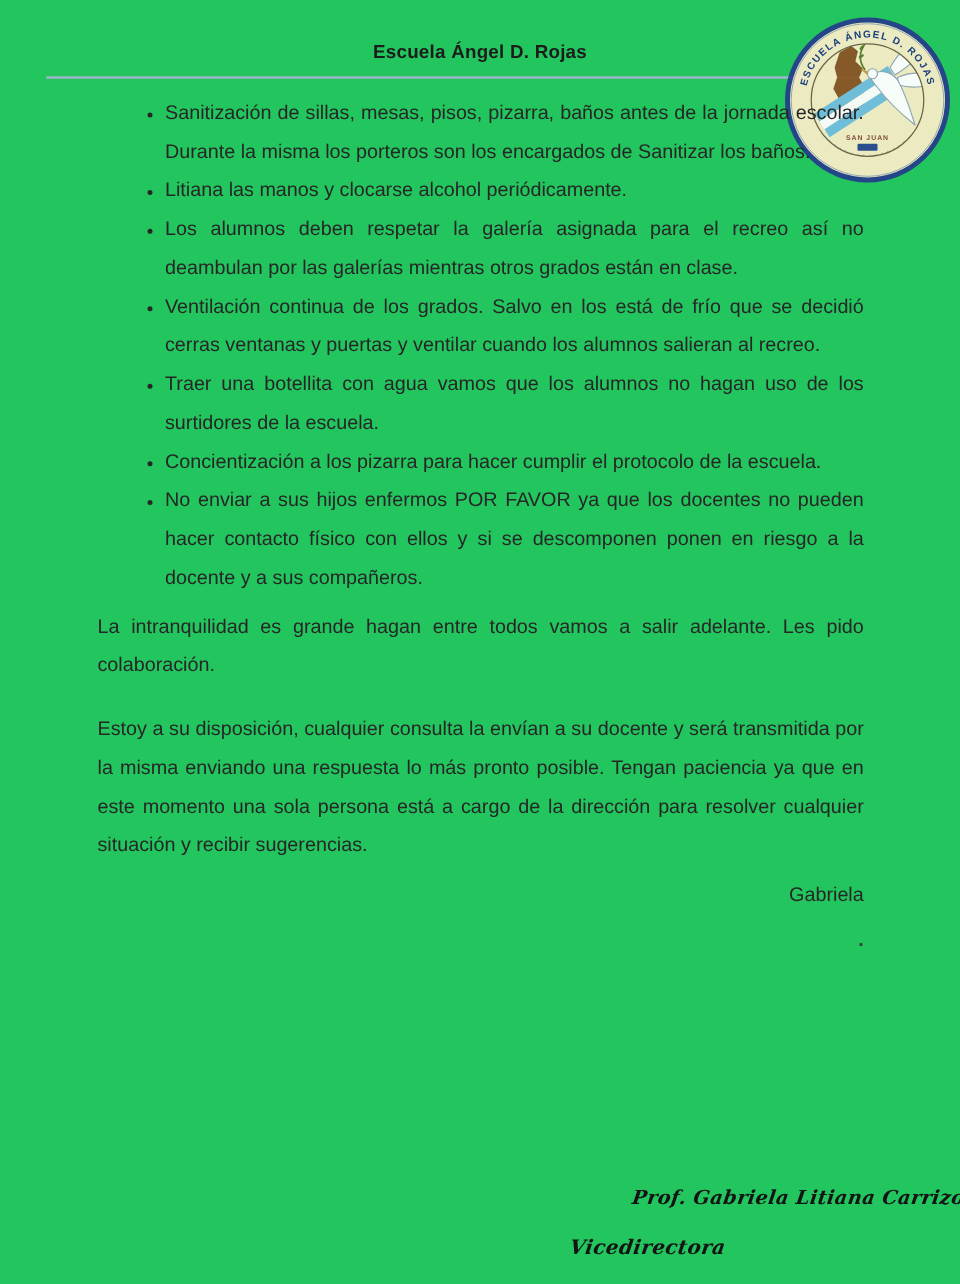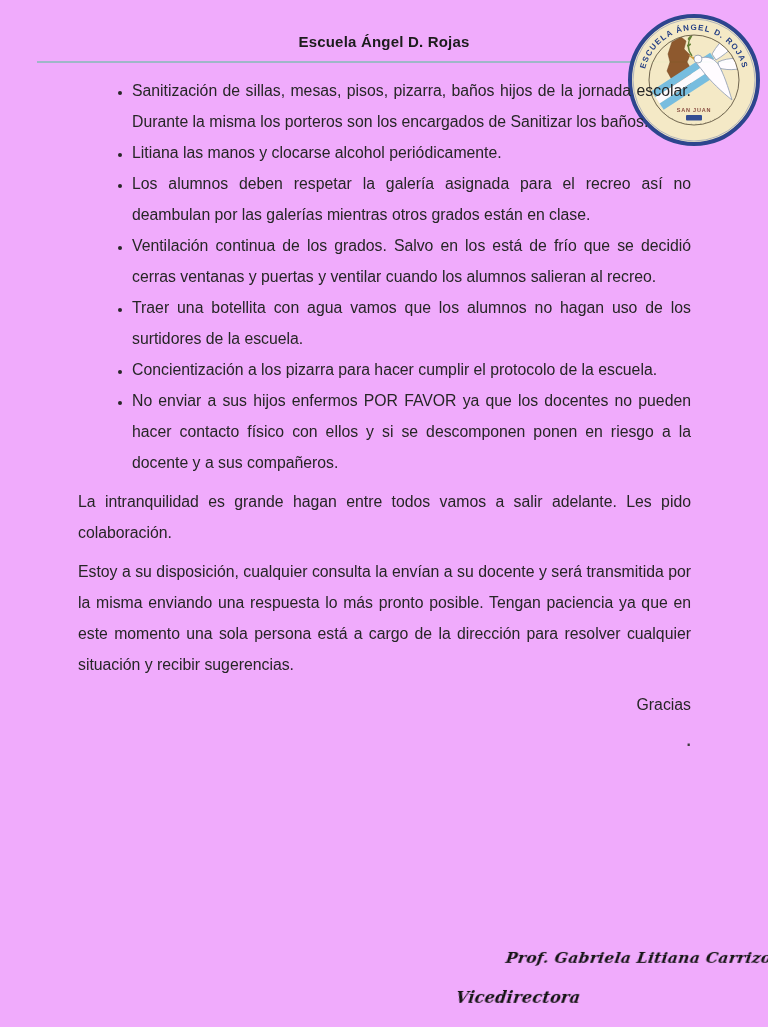--- a/index.html
+++ b/index.html
@@ -1,20 +1,20 @@
 <!DOCTYPE html>
 <html><head>
 <meta charset="utf-8">
 <style>
   html, body { margin: 0; padding: 0; background: #ffffff; }
   .page {
     position: relative;
     width: 768px;
     height: 1027px;
-    background: #f0abfc;
+    background: #22c55e;
     overflow: hidden;
     font-family: "Liberation Sans", sans-serif;
     color: #262626;
   }
   .scan { filter: blur(0.3px); }
 
   
   .title {
     padding-top: 33px;
     text-align: center;
@@ -53,21 +53,21 @@
     z-index: 3;
     margin: 24px 77px 0 78px;
     font-size: 15.8px;
     line-height: 31px;
     text-align: justify;
   }
   ul.bullets { margin: 0; padding: 0 0 0 54px; list-style: disc outside; }
   ul.bullets li { text-align: justify; }
   ul.bullets li::marker { font-size: 12px; }
   p.body { margin: 8px 0 0 0; }
-  p.body.sp { margin-top: 8px; }
+  p.body.sp { margin-top: 20px; }
   .thanks { margin: 9px 0 0 0; text-align: right; }
   .mark { margin: 13px 0 0 0; text-align: right; line-height: 16px; font-weight: 700; color: #3a3a3a; }
 
   
   .sig {
     position: absolute;
     z-index: 3;
     font-family: "DejaVu Serif", serif;
     font-style: italic;
     font-weight: 700;
@@ -130,33 +130,33 @@
       <text font-family="Liberation Sans, sans-serif" font-size="8" font-weight="700" letter-spacing="1.2" fill="#1c3a80">
         <textPath href="#arcTop" startOffset="50%" text-anchor="middle">ESCUELA ÁNGEL D. ROJAS</textPath>
       </text>
       <text font-family="Liberation Sans, sans-serif" font-size="5" letter-spacing="1" fill="#5c6650">
         <textPath href="#arcBot" startOffset="50%" text-anchor="middle">· · · · · · · · · · · · · · · · · ·</textPath>
       </text>
     </svg>
 
     <div class="content">
       <ul class="bullets">
-        <li>Sanitización de sillas, mesas, pisos, pizarra, baños hijos de la jornada escolar. Durante la misma los porteros son los encargados de Sanitizar los baños.</li>
+        <li>Sanitización de sillas, mesas, pisos, pizarra, baños antes de la jornada escolar. Durante la misma los porteros son los encargados de Sanitizar los baños.</li>
         <li>Litiana las manos y clocarse alcohol periódicamente.</li>
         <li>Los alumnos deben respetar la galería asignada para el recreo así no deambulan por las galerías mientras otros grados están en clase.</li>
         <li>Ventilación continua de los grados. Salvo en los está de frío que se decidió cerras ventanas y puertas y ventilar cuando los alumnos salieran al recreo.</li>
         <li>Traer una botellita con agua vamos que los alumnos no hagan uso de los surtidores de la escuela.</li>
         <li>Concientización a los pizarra para hacer cumplir el protocolo de la escuela.</li>
         <li>No enviar a sus hijos enfermos POR FAVOR ya que los docentes no pueden hacer contacto físico con ellos y si se descomponen ponen en riesgo a la docente y a sus compañeros.</li>
       </ul>
 
       <p class="body">La intranquilidad es grande hagan entre todos vamos a salir adelante. Les pido colaboración.</p>
       <p class="body sp">Estoy a su disposición, cualquier consulta la envían a su docente y será transmitida por la misma enviando una respuesta lo más pronto posible. Tengan paciencia ya que en este momento una sola persona está a cargo de la dirección para resolver cualquier situación y recibir sugerencias.</p>
 
-      <p class="thanks">Gracias</p>
+      <p class="thanks">Gabriela</p>
       <p class="mark">.</p>
     </div>
 
     <div class="sig sig-name">Prof. Gabriela Litiana Carrizo</div>
     <div class="sig sig-role">Vicedirectora</div>
 
   </div>
 </div>
 
 </body></html>

